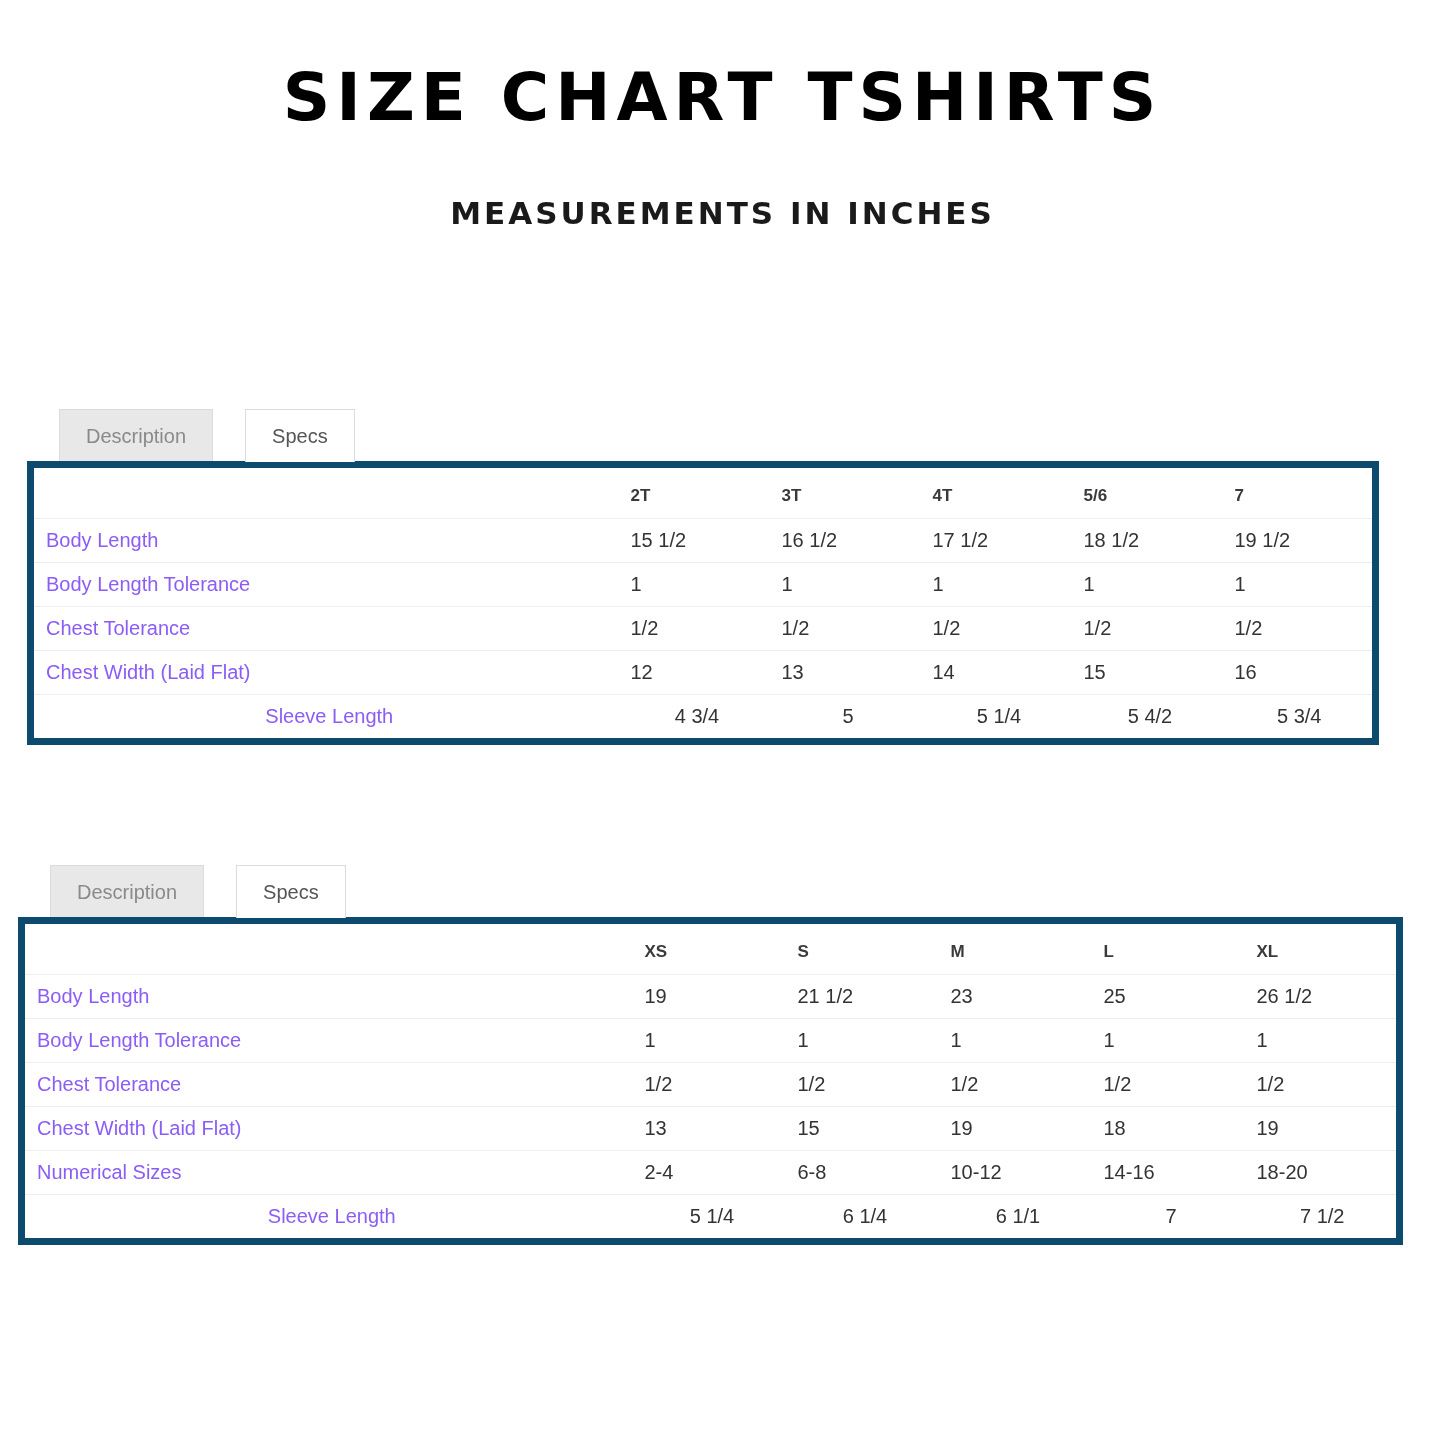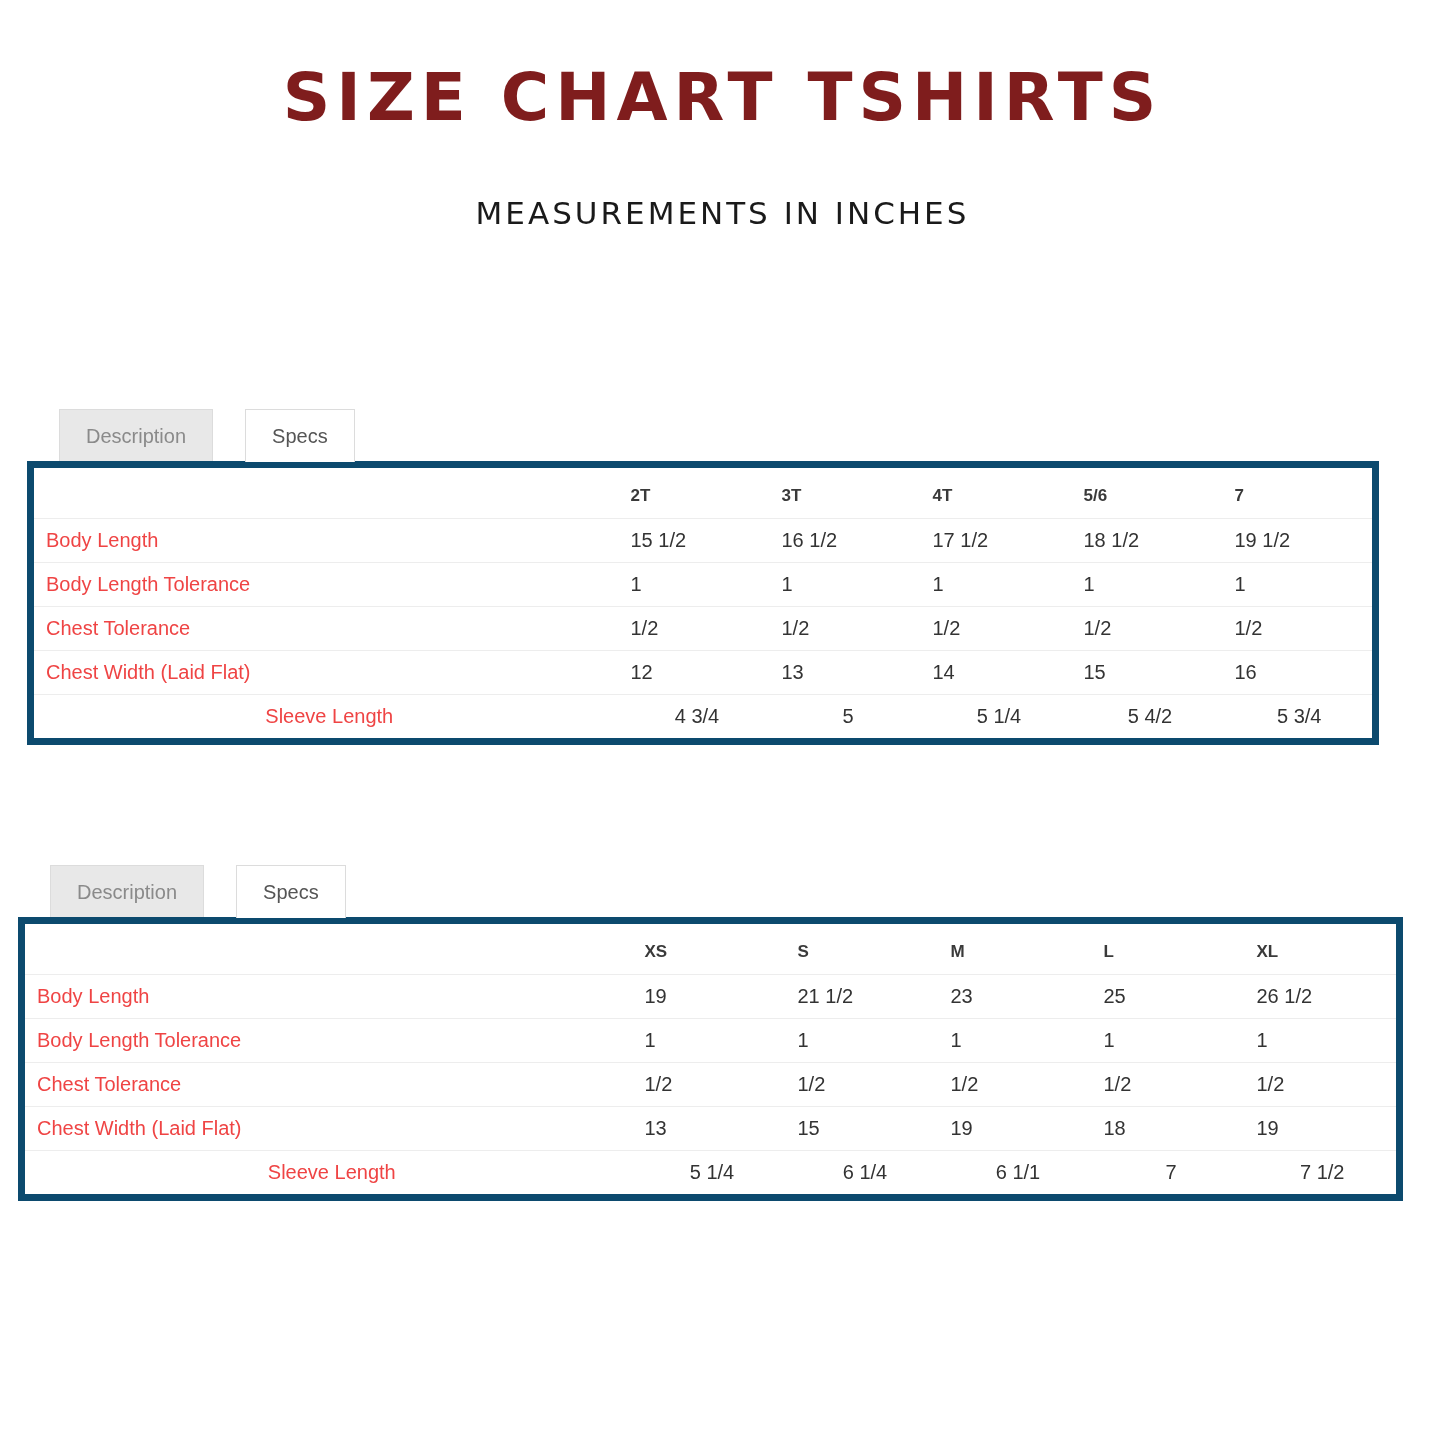--- a/index.html
+++ b/index.html
@@ -15,28 +15,28 @@
     position: relative;
     overflow: hidden;
   }
 
   .page-title {
     text-align: center;
     font-family: "DejaVu Sans", sans-serif;
     font-weight: bold;
     font-size: 66px;
     letter-spacing: 6px;
-    color: #7f1d1d;
+    color: #000000;
     margin: 62px 0 0 0;
     line-height: 1.1;
   }
   .page-subtitle {
     text-align: center;
     font-family: "DejaVu Sans", sans-serif;
-    font-weight: normal;
+    font-weight: bold;
     font-size: 31px;
     letter-spacing: 3px;
     color: #1a1a1a;
     margin: 60px 0 0 0;
   }
 
   .spec-block {
     position: absolute;
   }
   #block-kids { left: 27px; top: 408px; width: 1345px; }
@@ -92,21 +92,21 @@
     color: #3a3a3a;
     padding-top: 18px;
     padding-bottom: 12px;
   }
   table.spec-table tbody tr:last-child td {
     border-bottom: none;
     text-align: center;
   }
   table.spec-table .rowhead {
     padding-left: 12px;
-    color: #ef4444;
+    color: #8b5cf6;
   }
 
   
   #table-kids col.c0 { width: 590px; }
   #table-kids col.cx { width: 151px; }
   #table-adult col.c0 { width: 613px; }
   #table-adult col.cx { width: 153px; }
 </style>
 </head>
 <body>
@@ -234,20 +234,28 @@
       </tr>
       <tr>
         <td class="rowhead">Chest Width (Laid Flat)</td>
         <td>13</td>
         <td>15</td>
         <td>19</td>
         <td>18</td>
         <td>19</td>
       </tr>
       <tr>
+        <td class="rowhead">Numerical Sizes</td>
+        <td>2-4</td>
+        <td>6-8</td>
+        <td>10-12</td>
+        <td>14-16</td>
+        <td>18-20</td>
+      </tr>
+      <tr>
         <td class="rowhead">Sleeve Length</td>
         <td>5 1/4</td>
         <td>6 1/4</td>
         <td>6 1/1</td>
         <td>7</td>
         <td>7 1/2</td>
       </tr>
     </tbody>
   </table>
 </div>

